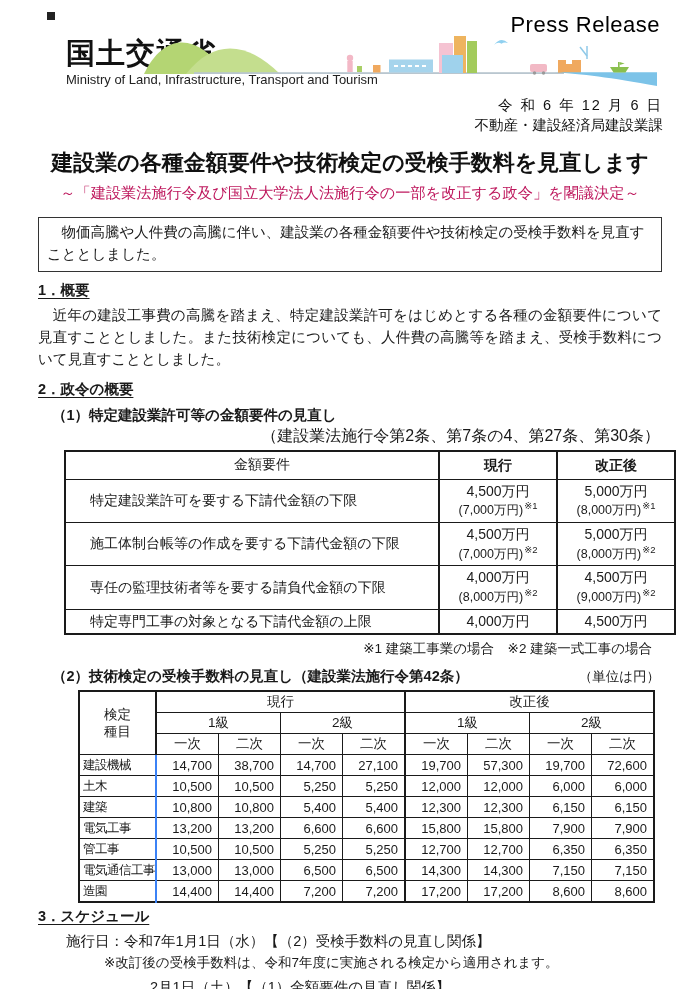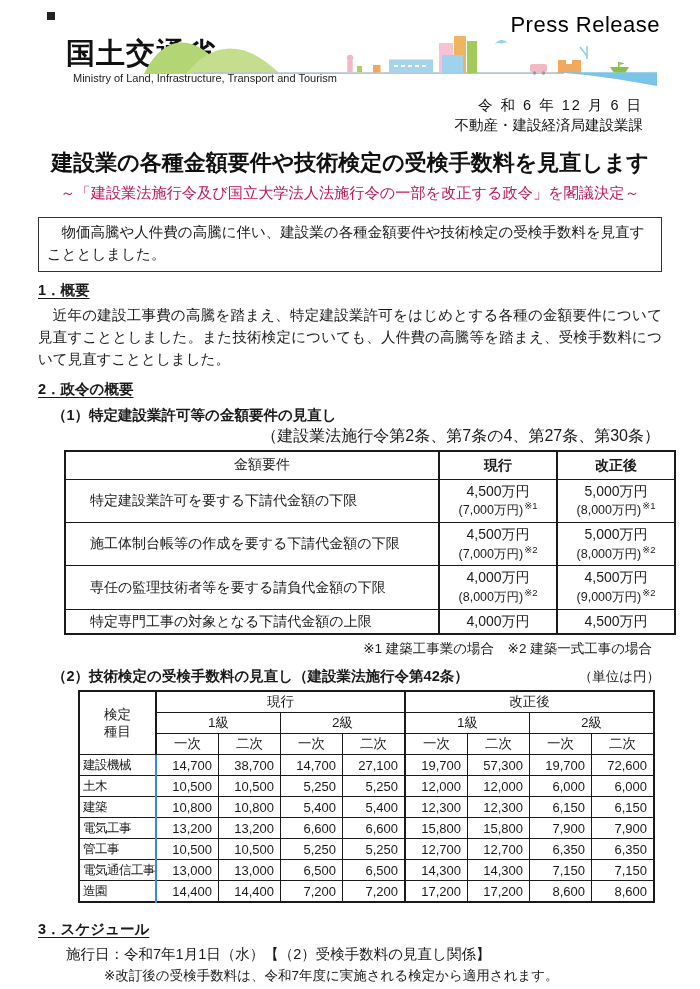--- a/index.html
+++ b/index.html
@@ -8,24 +8,24 @@
     width:700px;height:989px;
     margin:0 auto;
     background:#fff;
     font-family:"Liberation Sans","DejaVu Sans",sans-serif;
     color:#1a1a1a;
     overflow:hidden;
   }
   
   .corner-mark{position:absolute;left:47px;top:12px;width:8px;height:8px;background:#222;}
   .logo-ja{position:absolute;left:66px;top:34px;font-size:29px;font-weight:bold;letter-spacing:1px;color:#111;}
-  .logo-en{position:absolute;left:73px;top:72px;font-size:11px;color:#222;}
+  .logo-en{position:absolute;left:66px;top:72px;font-size:13px;color:#222;}
   .press-release{position:absolute;right:40px;top:12px;font-size:22px;color:#000000;letter-spacing:0.5px;}
   .skyline{position:absolute;left:142px;top:22px;width:515px;height:64px;}
-  .date-block{position:absolute;right:57px;top:96px;text-align:right;font-size:14.5px;line-height:1.35;color:#111;}
+  .date-block{position:absolute;right:37px;top:96px;text-align:right;font-size:14.5px;line-height:1.35;color:#111;}
   .date-line{letter-spacing:2px;}
   
   .doc-title{margin:148px 20px 0;text-align:center;font-size:22px;font-weight:bold;color:#111;}
   .doc-subtitle{margin:5px 10px 0;text-align:center;font-size:15.2px;color:#be185d;}
   
   .summary-box{margin:13px 38px 0;border:1.5px solid #333;padding:4px 8px 5px;font-size:14.5px;line-height:1.5;}
   
   .sec-heading{margin:9px 0 3px 38px;font-size:14.5px;font-weight:bold;text-decoration:underline;text-underline-offset:3px;}
   .body-para{margin:4px 38px 0;font-size:14.5px;line-height:1.55;text-align:justify;}
   .sub-heading{margin:7px 0 0 52px;font-size:14.5px;font-weight:600;}
@@ -275,18 +275,18 @@
       <td>7,200</td>
       <td>7,200</td>
       <td class="thick-l">17,200</td>
       <td>17,200</td>
       <td>8,600</td>
       <td>8,600</td>
     </tr>
   </tbody>
     </table>
 
-  <div class="sec-heading" style="margin-top:17px;">3．スケジュール</div>
+  <div class="sec-heading" style="margin-top:4px;">3．スケジュール</div>
   <div class="sched-l1">施行日：令和7年1月1日（水）【（2）受検手数料の見直し関係】</div>
   <div class="sched-l2">※改訂後の受検手数料は、令和7年度に実施される検定から適用されます。</div>
   <div class="sched-l3">2月1日（土）【（1）金額要件の見直し関係】</div>
 
 </div>
 
 </body></html>

